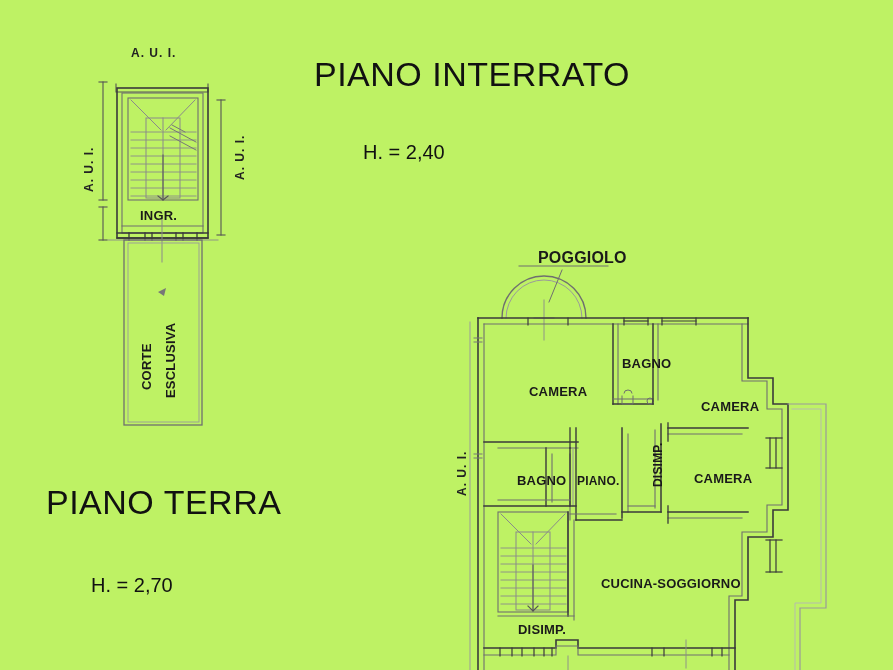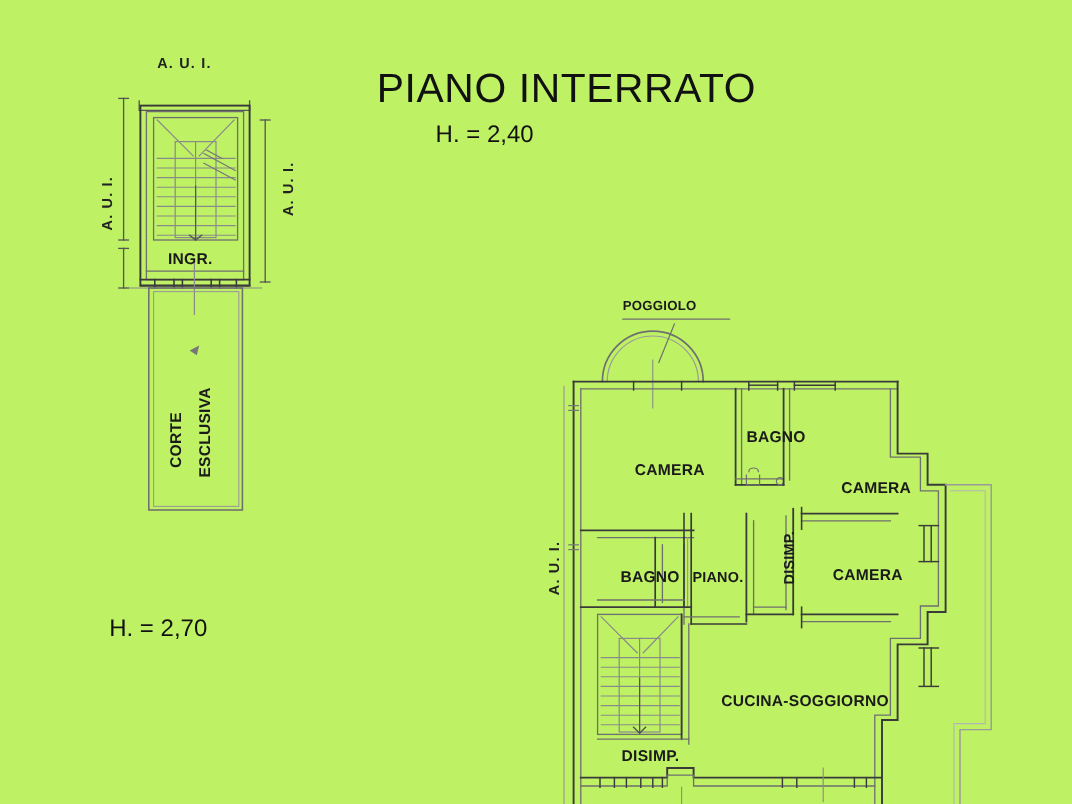--- a/index.html
+++ b/index.html
@@ -31,20 +31,21 @@
     letter-spacing: 0.5px;
     white-space: nowrap;
   }
   .title-sub {
     position: absolute;
     font-family: "Liberation Sans", sans-serif;
     font-size: 20px;
     font-weight: 400;
     color: #111111;
     white-space: nowrap;
+    margin-top: 40px;
   }
   .room-label {
     position: absolute;
     font-family: "Liberation Sans", sans-serif;
     font-size: 13px;
     font-weight: 700;
     color: #1a1a1a;
     white-space: nowrap;
     letter-spacing: 0.2px;
   }
@@ -284,23 +285,24 @@
   <div class="aui-label rot-ccw" style="left:233px; top:180px;">A. U. I.</div>
 
   <div class="room-label" style="left:140px; top:208px;text-align:right;">INGR.</div>
 
   <div class="room-label rot-ccw" style="left:139px; top:390px;">CORTE</div>
   <div class="room-label rot-ccw" style="left:163px; top:398px;">ESCLUSIVA</div>
 
   <div class="title-big" style="left:281px; top:55px;margin-left:33px;">PIANO INTERRATO</div>
   <div class="title-sub" style="left:363px; top:101px;">H. = 2,40</div>
 
-  <div class="title-sub" style="left:91px; top:513px;">H. = 2,70</div>
-
-  <div class="room-label" style="left:519px; top:249px; font-size:11px;">POGGIOLO</div>
+  <div class="title-big" style="left:46px; top:483px;">PIANO TERRA</div>
+  <div class="title-sub" style="left:91px; top:534px;">H. = 2,70</div>
+
+  <div class="room-label" style="left:538px; top:249px; font-size:16px;">POGGIOLO</div>
 
   <div class="aui-label rot-ccw" style="left:455px; top:496px;">A. U. I.</div>
 
   <div class="room-label" style="left:529px; top:384px;">CAMERA</div>
 
   <div class="room-label" style="left:622px; top:356px;">BAGNO</div>
 
   <div class="room-label" style="left:701px; top:399px;">CAMERA</div>
 
   <div class="room-label" style="left:694px; top:471px;">CAMERA</div>

